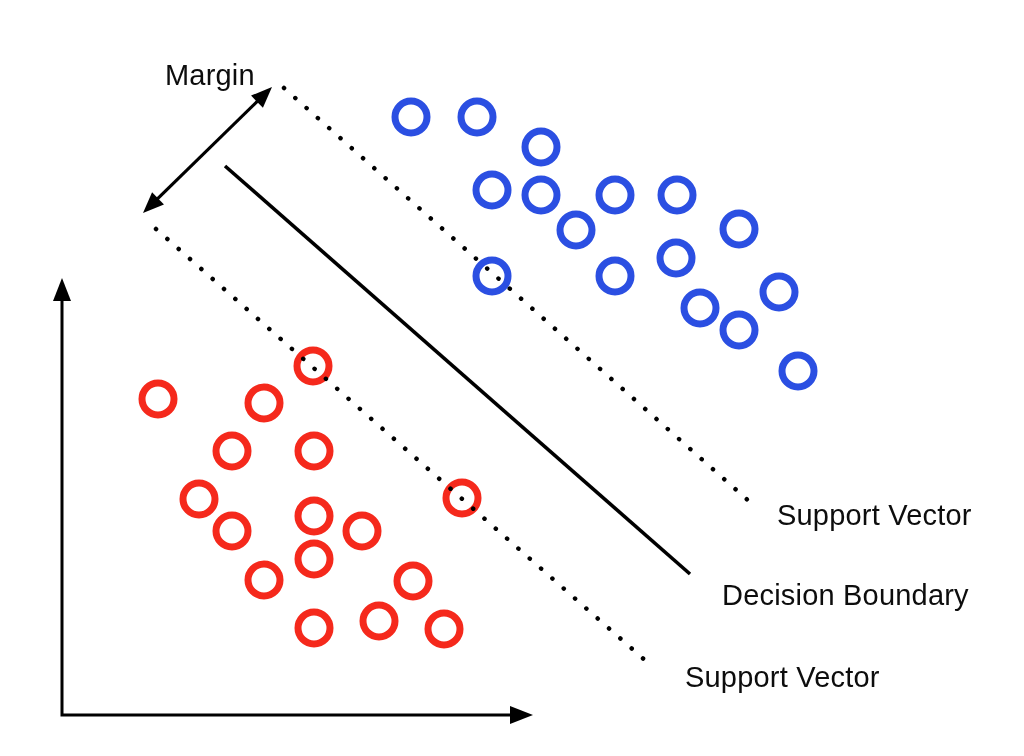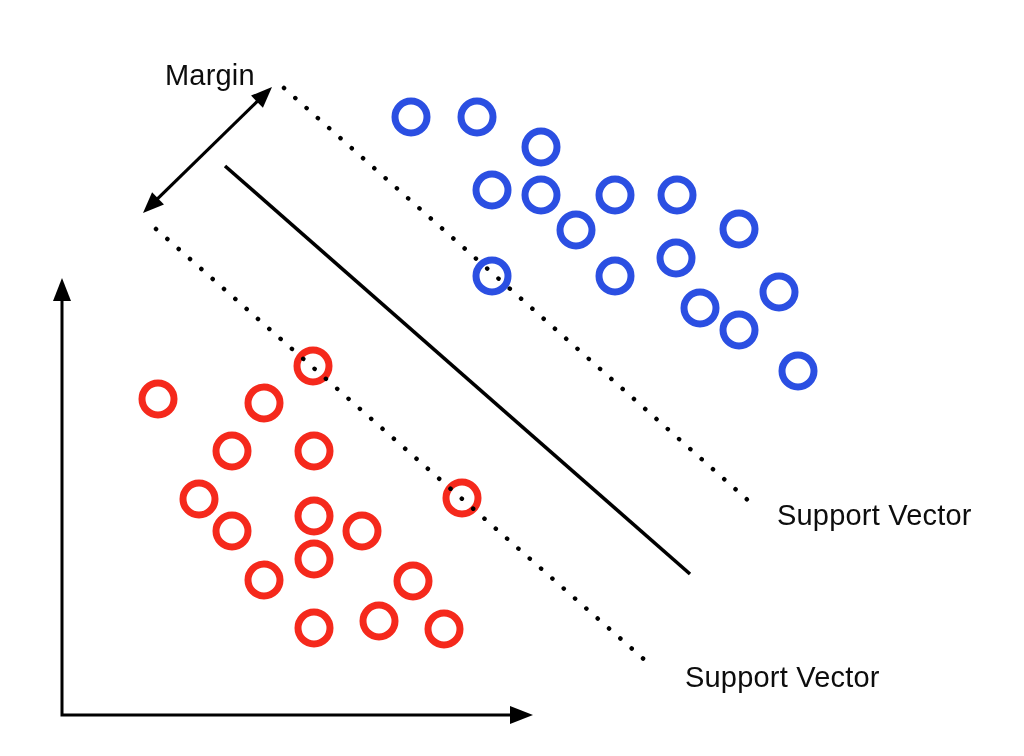--- a/index.html
+++ b/index.html
@@ -67,15 +67,16 @@
       <polygon points="143,213 152.0836138103772,192.24577247537445 163.96218571625508,204.40716752186847" fill="#000000"></polygon>
       <polyline points="62,289.5 62,715 521.5,715" fill="none" stroke="#000000" stroke-width="3" stroke-linejoin="miter"></polyline>
       <polygon points="62,278 71,301 53,301" fill="#000000"></polygon>
       <polygon points="533,715 510,724 510,706" fill="#000000"></polygon>
     </svg>
 
   <div class="diagram-label" style="left: 121px; top: 61px; margin-left: 44px;">Margin</div>
 
   <div class="diagram-label" style="left: 777px; top: 501px;">Support Vector</div>
 
+  <div class="diagram-label" style="left: 722px; top: 581px;">Decision Boundary</div>
 
   <div class="diagram-label" style="left: 685px; top: 663px;">Support Vector</div>
 </div>
 
 </body></html>

